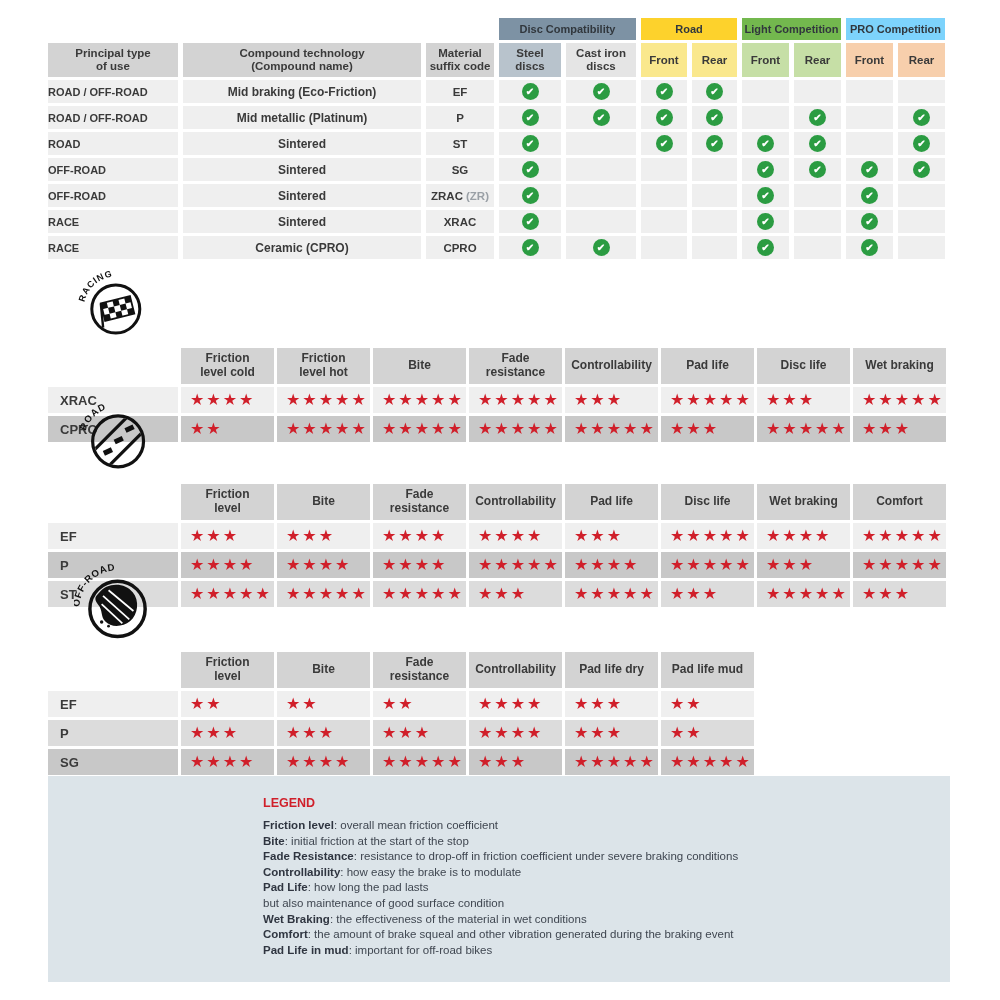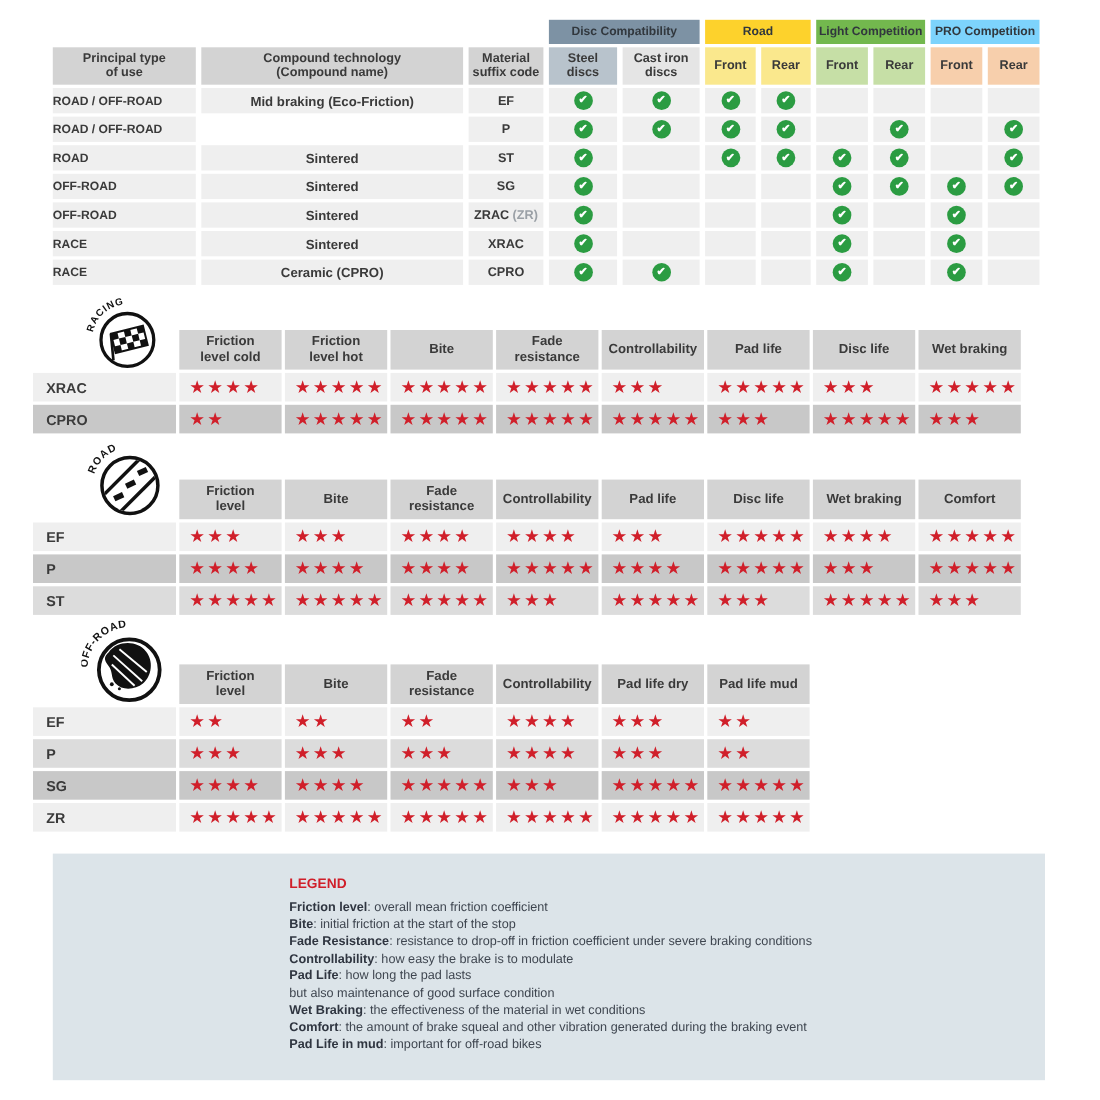--- a/index.html
+++ b/index.html
@@ -19,21 +19,21 @@
   .hcell{background:#d3d3d3;font-weight:700;font-size:11.5px;text-align:center;
          white-space:pre-line;line-height:1.12;color:#3a3a3a;}
   .dcell{background:#efefef;font-weight:700;font-size:11px;color:#3a3a3a;}
   .left{justify-content:flex-start;padding-left:0;}
   .compound{font-size:12px;}
   .code{font-size:11.5px;}
   .code-note{color:#9aa0a6;margin-left:3px;font-weight:700;}
   .chk{width:17px;height:17px;border-radius:50%;background:#2b9c42;color:#fff;
        font-size:10px;line-height:17px;display:flex;align-items:center;justify-content:center;}
   
-  .rate-table{position:absolute;left:30px;display:grid;column-gap:3px;row-gap:3px;}
+  .rate-table{position:absolute;left:48px;display:grid;column-gap:3px;row-gap:3px;margin-top:48px;}
   #racing-table{top:300px;}
   #road-table{top:436px;}
   #offroad-table{top:604px;}
   .ph{background:transparent;}
   .rt-h{background:#d3d3d3;font-weight:700;font-size:12px;text-align:center;
         white-space:pre-line;line-height:1.15;color:#3a3a3a;}
   .rt-label{font-size:13px;font-weight:700;justify-content:flex-start;padding-left:12px;}
   .rt-stars{justify-content:flex-start;padding-left:9px;color:#d01f2a;
             font-family:"DejaVu Sans",sans-serif;font-size:16px;letter-spacing:2px;line-height:1;}
   .shade-light{background:#efefef;}
@@ -88,20 +88,21 @@
       <span class="chk">✔</span>
     </div>
     <div class="cell dcell" style="grid-area: 3 / 7;">
       <span class="chk">✔</span>
     </div>
     <div class="cell dcell" style="grid-area: 3 / 8;"></div>
     <div class="cell dcell" style="grid-area: 3 / 9;"></div>
     <div class="cell dcell" style="grid-area: 3 / 10;"></div>
     <div class="cell dcell" style="grid-area: 3 / 11;"></div>
     <div class="cell dcell left" style="grid-area: 4 / 1;">ROAD / OFF-ROAD</div>
+    <div class="cell dcell compound" style="grid-area: 4 / 2;">Mid metallic (Platinum)</div>
     <div class="cell dcell code" style="grid-area: 4 / 3;">P</div>
     <div class="cell dcell" style="grid-area: 4 / 4;">
       <span class="chk">✔</span>
     </div>
     <div class="cell dcell" style="grid-area: 4 / 5;">
       <span class="chk">✔</span>
     </div>
     <div class="cell dcell" style="grid-area: 4 / 6;">
       <span class="chk">✔</span>
     </div>

